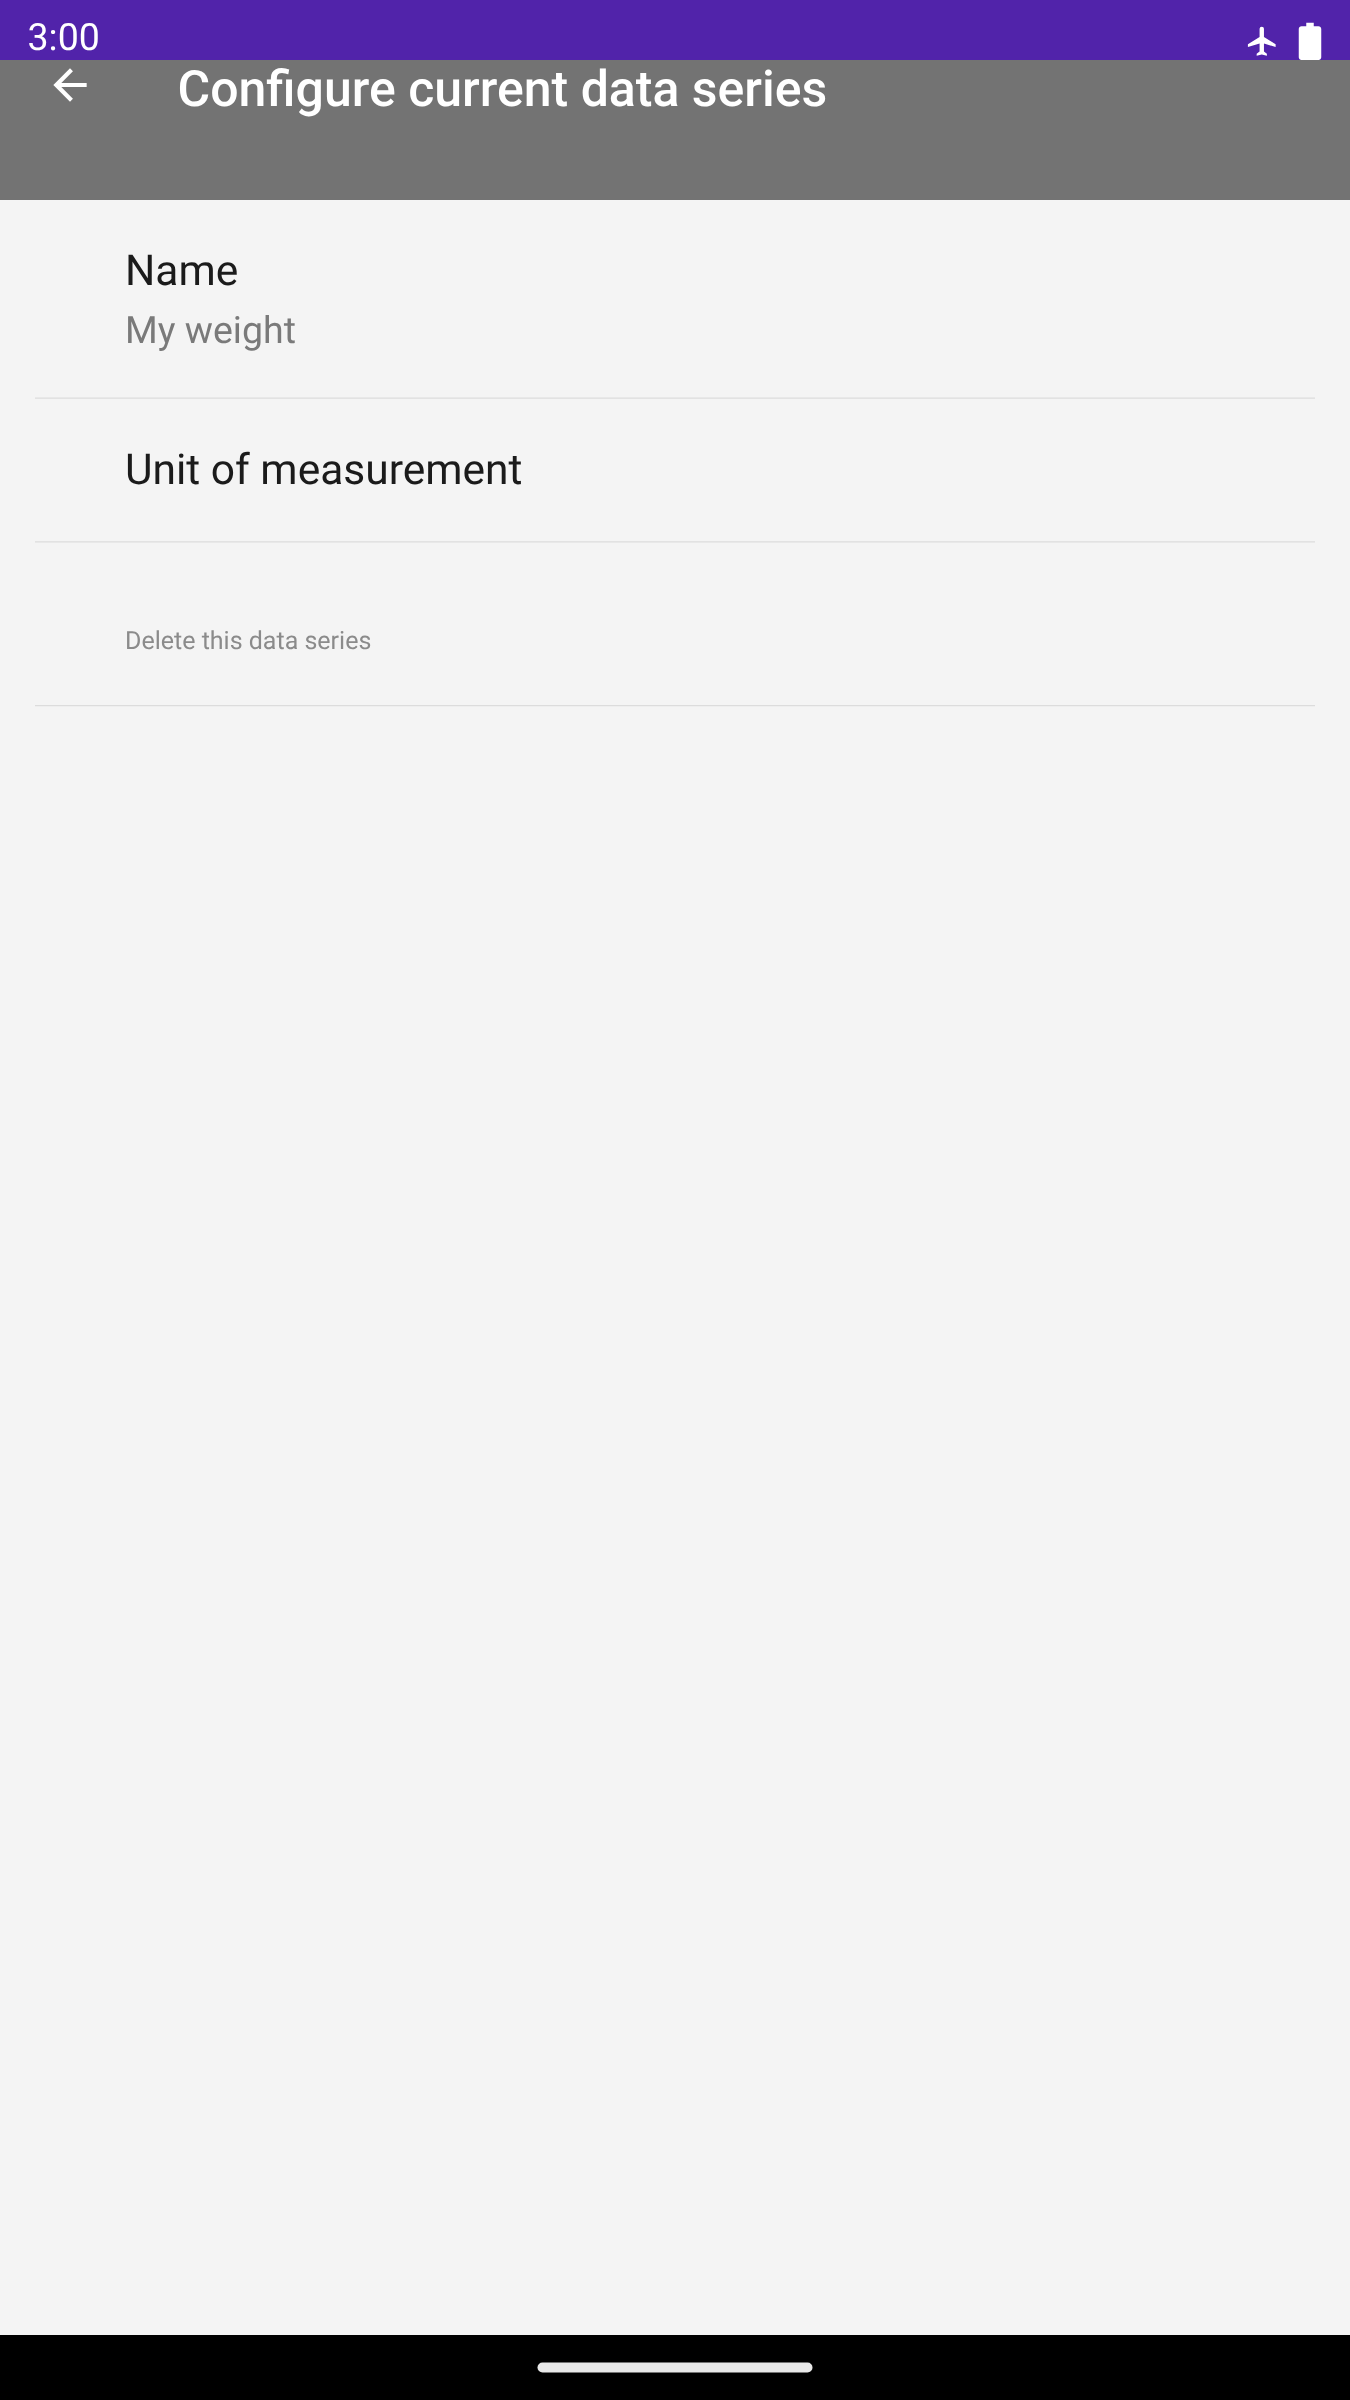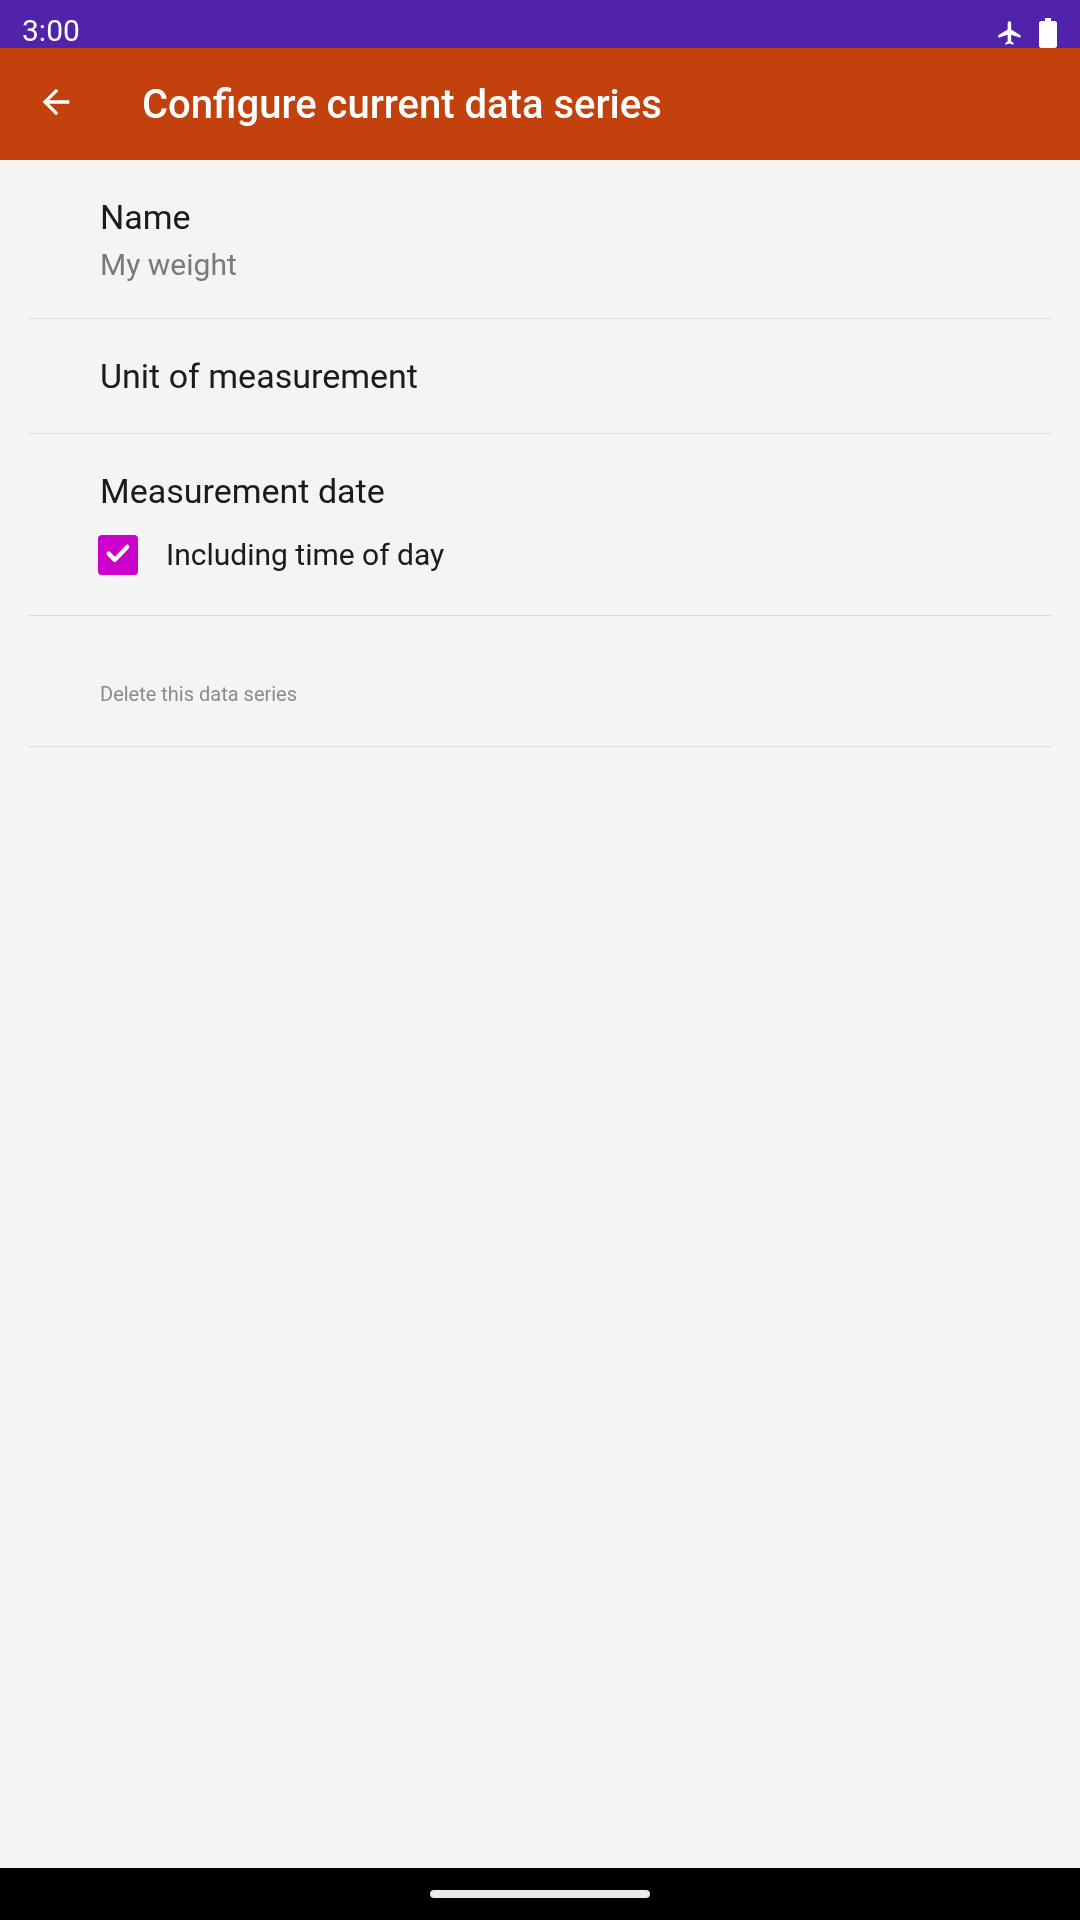--- a/index.html
+++ b/index.html
@@ -13,23 +13,23 @@
       justify-content: space-between;
       padding: 0 22px 0 22px;
       color: #fff;
     }
     .status-time { font-size: 30px; font-weight: 400; }
     .status-icons { display: flex; align-items: center; gap: 14px; }
     .status-icons svg { display: block; }
 
     .app-bar {
       height: 112px;
-      background: #c2410c;
+      background: #737373;
       display: flex;
-      align-items: center;
+      align-items: flex-start;
       padding-left: 34px;
       color: #fff;
       gap: 64px;
     }
     .app-bar .back-btn { width: 44px; height: 44px; display: flex; align-items: center; justify-content: center; }
     .app-bar-title { font-size: 40px; font-weight: 500; color: #fff; }
 
     .content { padding: 0 28px; }
 
     .row {
@@ -93,33 +93,20 @@
 
   <div class="row">
     <div class="row-title">Name</div>
     <div class="row-sub">My weight</div>
   </div>
 
   <div class="row">
     <div class="row-title">Unit of measurement</div>
   </div>
 
-  <div class="row-measure">
-    <div class="row-title">Measurement date</div>
-    <div class="check-line">
-      <div class="checkbox-box">
-        <span>
-          <svg width="30" height="30" viewBox="0 0 24 24" fill="none" stroke="#ffffff" stroke-width="3.4" stroke-linecap="round" stroke-linejoin="round">
-              <polyline points="4.5 12.5 9.5 17.5 19.5 7"></polyline>
-            </svg>
-        </span>
-      </div>
-      <div class="check-label">Including time of day</div>
-    </div>
-  </div>
 
   <div class="gap-after-measure"></div>
 
   <div class="delete-row">
     <div class="delete-text">Delete this data series</div>
   </div>
 
 </div>
 
 <div class="nav-bar">

